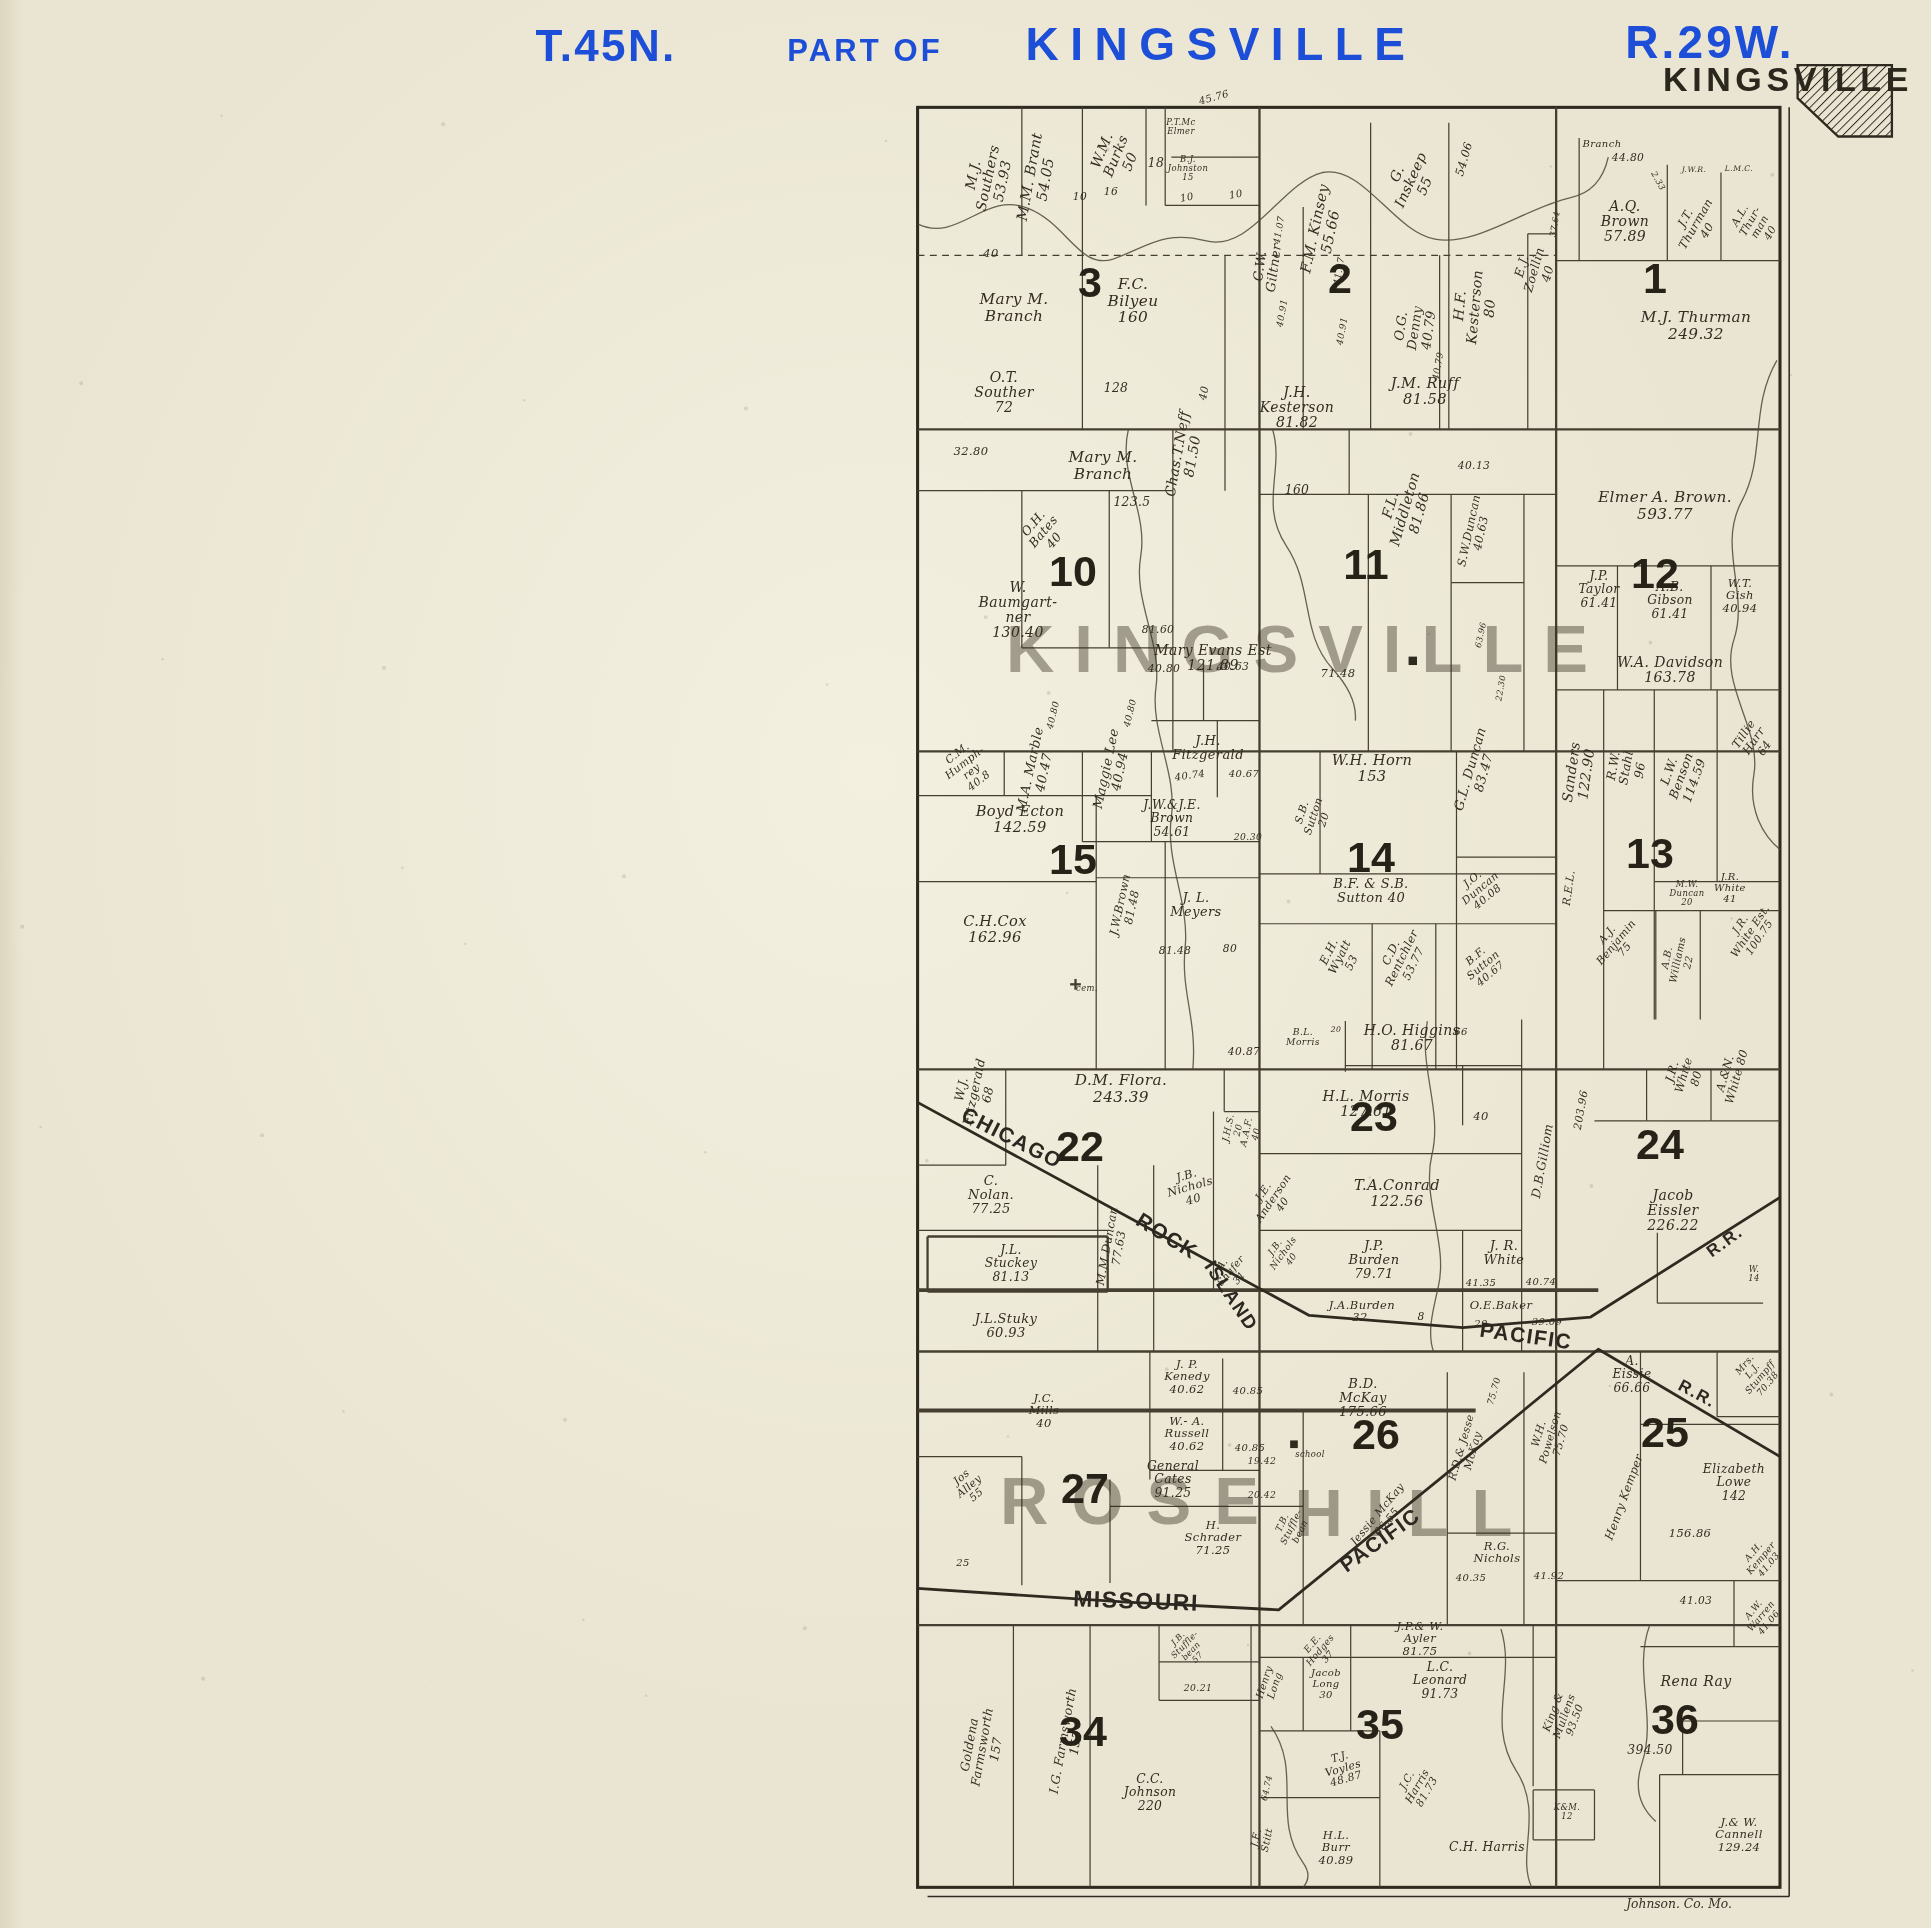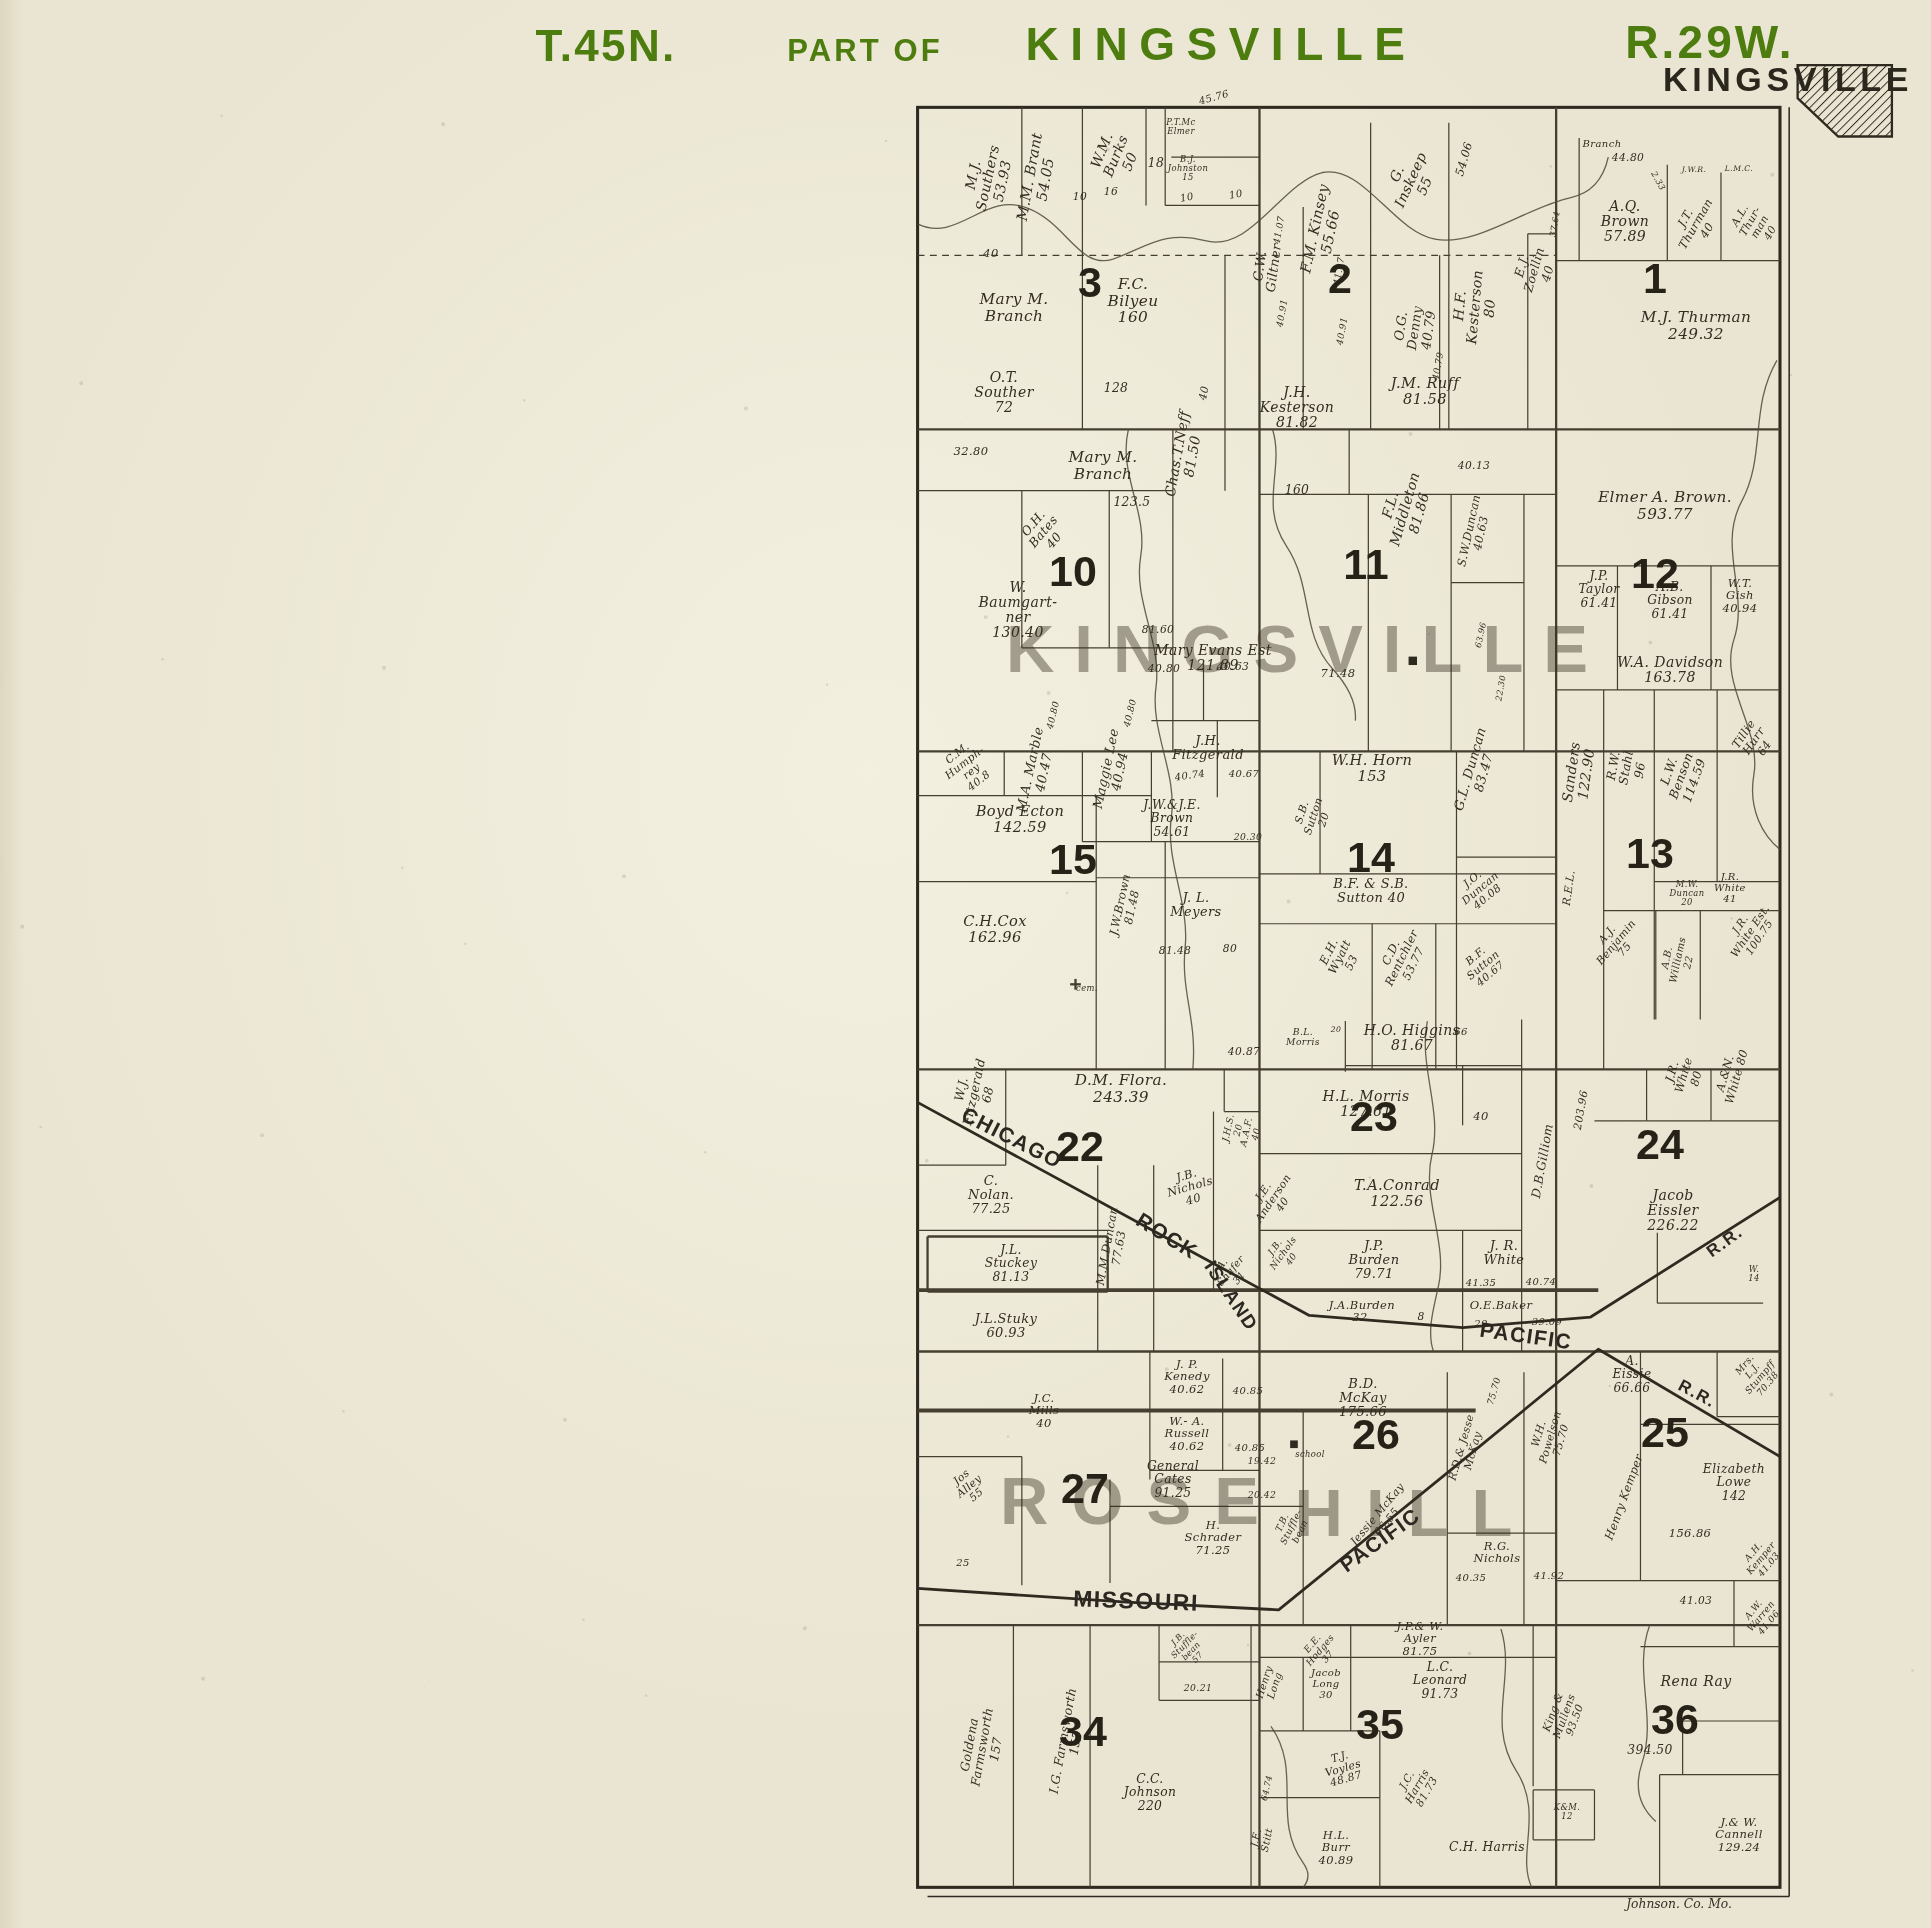--- a/index.html
+++ b/index.html
@@ -6,21 +6,21 @@
   body{
     width:1931px;height:1928px;position:relative;overflow:hidden;
     background:
       radial-gradient(ellipse at 45% 40%, rgba(255,253,240,.45), rgba(0,0,0,0) 60%),
       linear-gradient(90deg, #ddd6c0 0px, #eae5d2 23px),
       #eae5d2;
     font-family:"DejaVu Serif", serif;
   }
   .page{position:absolute;inset:0;}
   .title-bar{position:absolute;left:0;top:0;width:100%;height:92px;color:#2c271d;}
-  .t-item{position:absolute;transform:translate(-50%,-50%);white-space:nowrap;font-family:"Liberation Sans",sans-serif;font-weight:bold;color:#4d7c0f;}
+  .t-item{position:absolute;transform:translate(-50%,-50%);white-space:nowrap;font-family:"Liberation Sans",sans-serif;font-weight:bold;color:#1d4ed8;}
   .t-left{left:606px;top:46px;font-size:44px;letter-spacing:2.3px;}
   .t-mid{left:865px;top:51px;font-size:31px;letter-spacing:3.1px;}
   .t-name{left:1221px;top:44px;font-size:46px;letter-spacing:11.5px;}
   .t-right{left:1710px;top:42px;font-size:46px;letter-spacing:3.1px;}
   #map-svg{position:absolute;left:0;top:0;}
   .parcel{
     position:absolute;white-space:pre-line;text-align:center;line-height:1.08;
     font-style:italic;color:#332d22;letter-spacing:0.4px;
   }
   .secnum{

